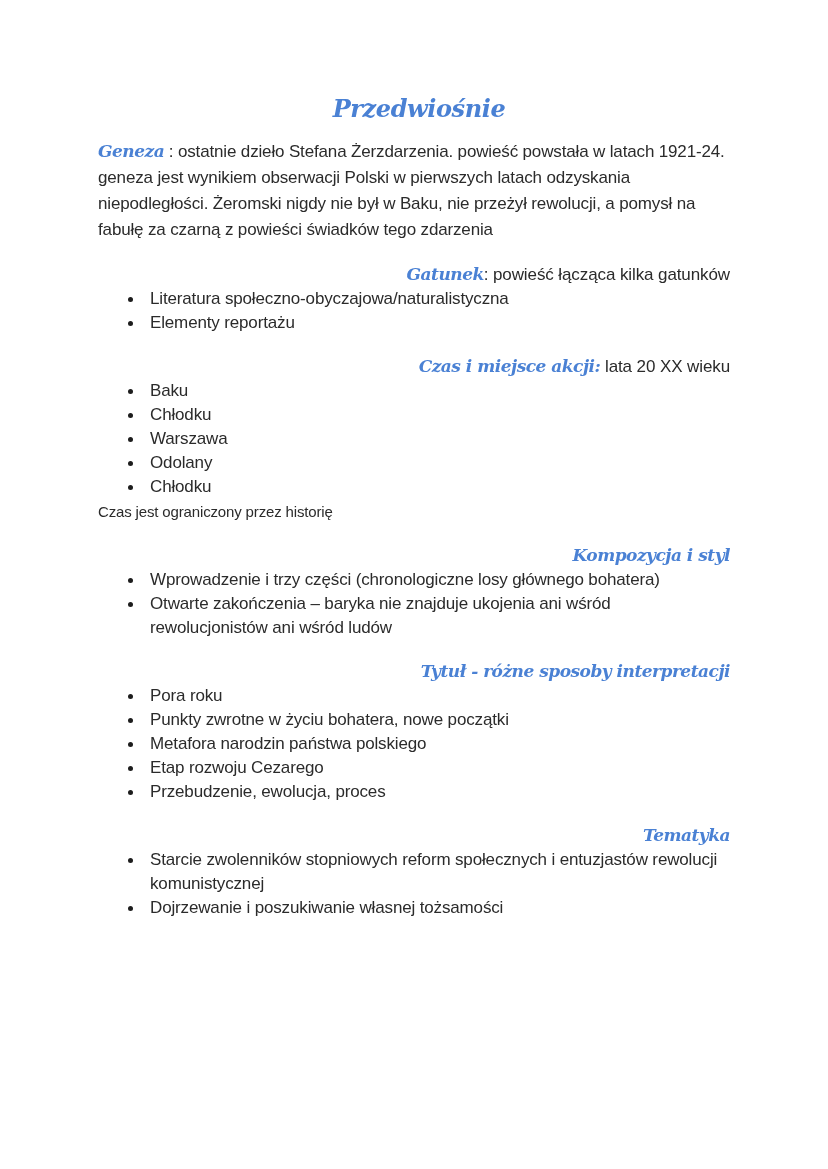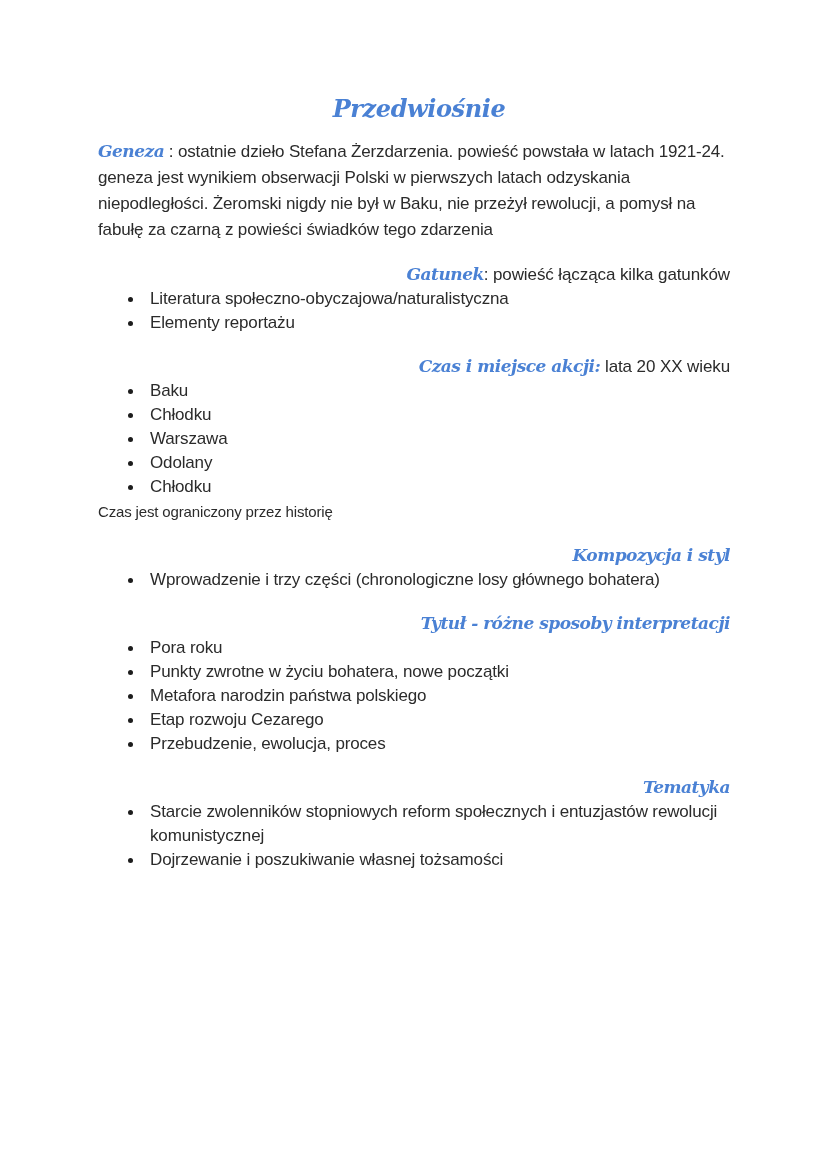--- a/index.html
+++ b/index.html
@@ -150,20 +150,21 @@
             <li>Warszawa</li>
             <li>Odolany</li>
             <li>Chłodku</li>
           </ul>
           <p class="trailing-line">Czas jest ograniczony przez historię</p>
         </div>
         <div class="section">
           <p class="section-head"><span class="head-label">Kompozycja i styl</span><span class="head-rest"></span><span class="head-rest"></span></p>
           <ul class="bullets">
             <li>Wprowadzenie i trzy części (chronologiczne losy głównego bohatera)</li>
+            <li>Otwarte zakończenia – baryka nie znajduje ukojenia ani wśród rewolucjonistów ani wśród ludów</li>
           </ul>
         </div>
         <div class="section">
           <p class="section-head"><span class="head-label">Tytuł - różne sposoby interpretacji</span><span class="head-rest"></span><span class="head-rest"></span></p>
           <ul class="bullets">
             <li>Pora roku</li>
             <li>Punkty zwrotne w życiu bohatera, nowe początki</li>
             <li>Metafora narodzin państwa polskiego</li>
             <li>Etap rozwoju Cezarego</li>
             <li>Przebudzenie, ewolucja, proces</li>

